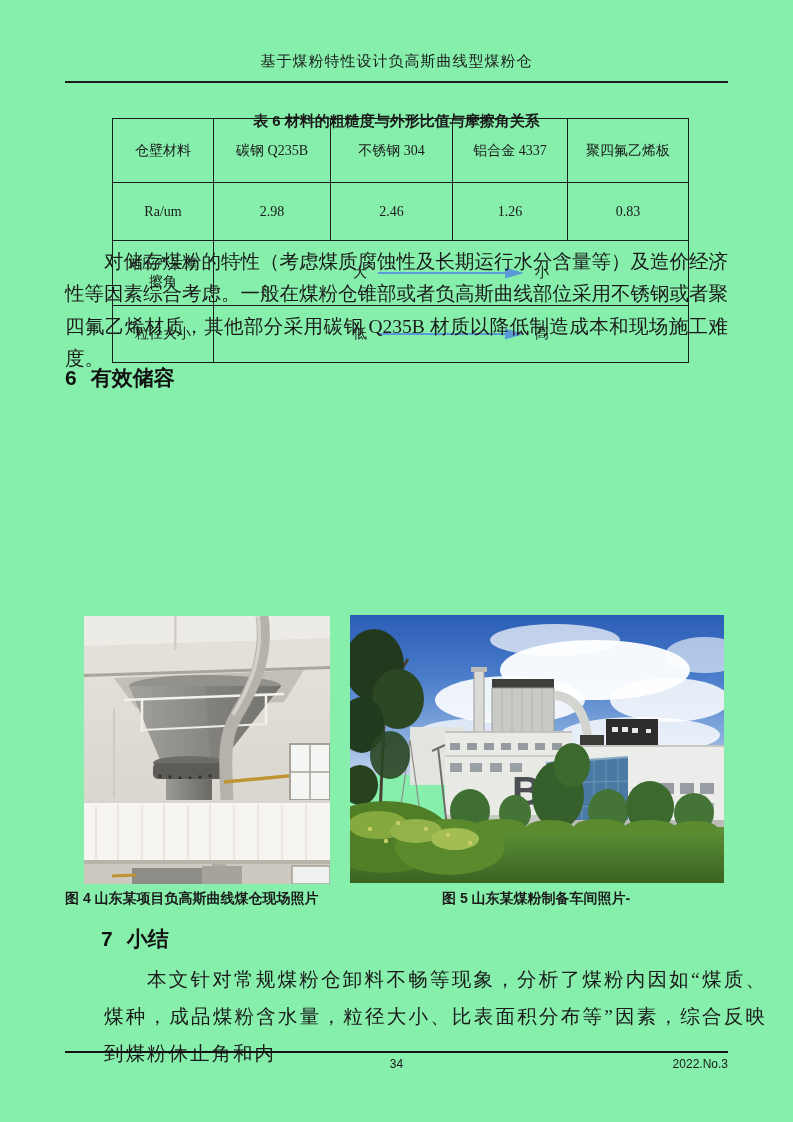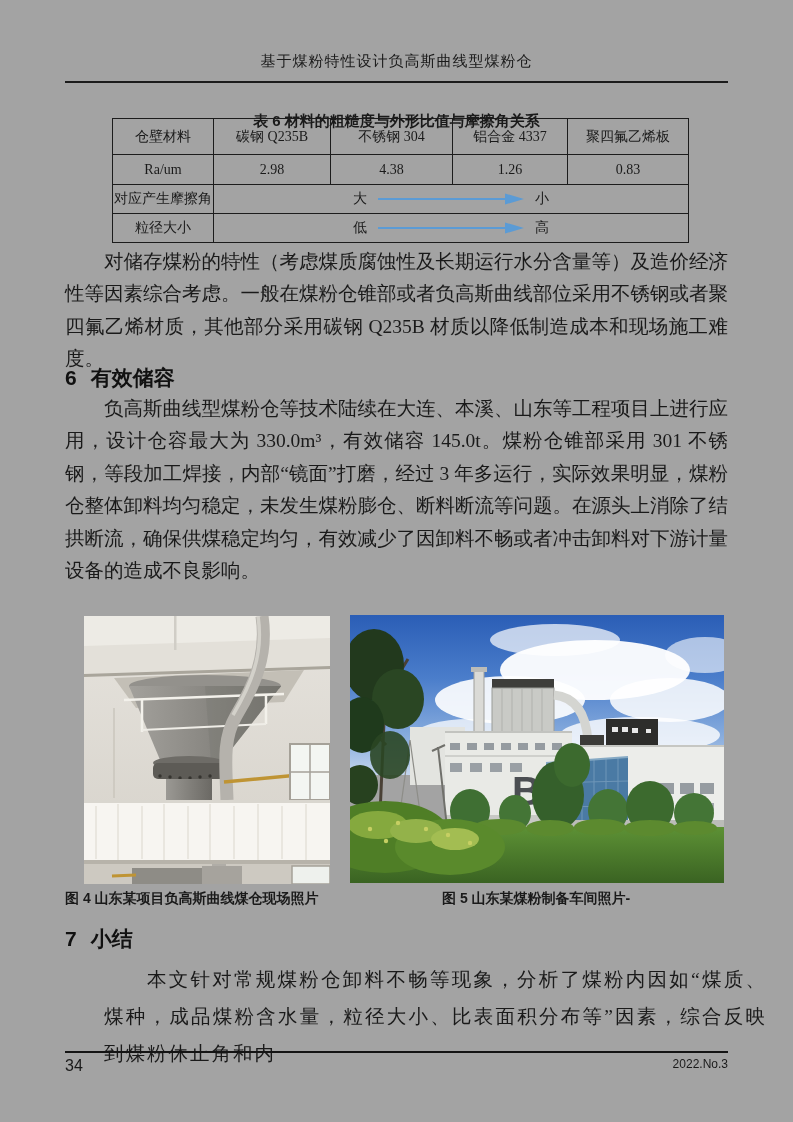--- a/index.html
+++ b/index.html
@@ -1,67 +1,67 @@
 <!DOCTYPE html>
 <html><head>
 <meta charset="utf-8">
 <style>
   html,body { margin:0; padding:0; background:#888; }
   .page {
     position:relative; width:793px; height:1122px; margin:0 auto;
-    background:#a3a3a3; overflow:hidden;
+    background:#86efac; overflow:hidden;
     font-family:"Liberation Serif", serif; color:#1a1a1a;
   }
   
   .running-title { position:absolute; top:52px; left:65px; width:663px;
     text-align:center; font-size:15px; letter-spacing:1px; }
   .header-rule { position:absolute; top:81px; left:65px; width:663px;
     border-top:2px solid #1c1c1c; }
   
   .table-title { position:absolute; top:97px; left:65px; width:663px;
     text-align:center; font-family:"Liberation Sans", sans-serif;
     font-weight:bold; font-size:15px;margin-top:15px; }
   table.t6 { position:absolute; top:118px; left:112px; width:576px;
     border-collapse:collapse; table-layout:fixed; }
   table.t6 td { border:1.5px solid #1c1c1c; text-align:center;
-    vertical-align:middle; font-size:14px; padding:0; }
+    vertical-align:middle; font-size:14px; padding:14px; }
   tr.r-head td { height:35px; }
   tr.r-ra td   { height:29px; }
   tr.r-arrow td{ height:28px;text-align:center; }
   .arrowline { display:flex; align-items:center; justify-content:center; gap:9px; }
   .arrowline svg { width:150px; height:12px; display:block; }
   
   .body-par { position:absolute; left:65px; width:663px; margin:0;
     font-size:19.5px; line-height:32.4px; text-align:justify;
     text-indent:39px; }
   .p1 { top:246px; }
   .p2 { top:393px; }
   .p3 { top:961px; line-height:37px; letter-spacing:2px; text-indent:43px;margin-left:39px; }
   
   .sec-head { position:absolute; left:65px; margin:0;
     font-family:"Liberation Sans", sans-serif; font-weight:bold;
     font-size:21px; color:#111; }
   .h6 { top:364px; }
-  .h7 { top:925px; }
+  .h7 { top:925px;margin-left:36px; }
   .sec-head .num { margin-right:14px; }
   
   .fig { position:absolute; overflow:hidden; }
   .fig svg { display:block; width:100%; height:100%; }
   .fig4 { left:84px;  top:616px; width:246px; height:268px; }
   .fig5 { left:350px; top:615px; width:374px; height:268px; }
   .fig-caption { position:absolute; top:890px; margin:0;
     font-family:"Liberation Sans", sans-serif; font-weight:bold;
     font-size:14px; }
   .cap4 { left:65px; }
   .cap5 { left:442px; }
   
   .footer-rule { position:absolute; top:1051px; left:65px; width:663px;
     border-top:2px solid #141414; }
   .footer-page { position:absolute; top:1057px; left:65px; width:663px;
-    font-family:"Liberation Sans", sans-serif; font-size:16px; }
+    text-align:center; font-family:"Liberation Sans", sans-serif; font-size:12px; }
   .footer-issue { position:absolute; top:1057px; right:65px;
     font-family:"Liberation Sans", sans-serif; font-size:12px; }
   .ph-letter { font-family:"Liberation Sans", sans-serif; font-weight:bold; }
 </style>
 </head>
 <body>
 
 <div class="page">
 
   <div class="running-title">基于煤粉特性设计负高斯曲线型煤粉仓</div>
@@ -81,21 +81,21 @@
         <tr class="r-head">
       <td>仓壁材料</td>
       <td>碳钢 Q235B</td>
       <td>不锈钢 304</td>
       <td>铝合金 4337</td>
       <td>聚四氟乙烯板</td>
     </tr>
     <tr class="r-ra">
       <td>Ra/um</td>
       <td>2.98</td>
-      <td>4.38</td>
+      <td>2.46</td>
       <td>1.26</td>
       <td>0.83</td>
     </tr>
     <tr class="r-arrow">
       <td>对应产生摩擦角</td>
       <td colspan="4">
         <div class="arrowline">
           <span>大</span>
           <svg viewBox="0 0 150 12" style="color: rgb(91, 155, 213);">
             <line x1="2" y1="6" x2="131" y2="6" stroke="currentColor" stroke-width="2.2"></line>
@@ -118,21 +118,20 @@
         </div>
       </td>
     </tr>
   </tbody>
     </table>
 
   <p class="body-par p1">对储存煤粉的特性（考虑煤质腐蚀性及长期运行水分含量等）及造价经济性等因素综合考虑。一般在煤粉仓锥部或者负高斯曲线部位采用不锈钢或者聚四氟乙烯材质，其他部分采用碳钢 Q235B 材质以降低制造成本和现场施工难度。</p>
 
   <h2 class="sec-head h6"><span class="num">6</span><span>有效储容</span></h2>
 
-  <p class="body-par p2">负高斯曲线型煤粉仓等技术陆续在大连、本溪、山东等工程项目上进行应用，设计仓容最大为 330.0m³，有效储容 145.0t。煤粉仓锥部采用 301 不锈钢，等段加工焊接，内部“镜面”打磨，经过 3 年多运行，实际效果明显，煤粉仓整体卸料均匀稳定，未发生煤粉膨仓、断料断流等问题。在源头上消除了结拱断流，确保供煤稳定均匀，有效减少了因卸料不畅或者冲击卸料对下游计量设备的造成不良影响。</p>
 
   <div class="fig fig4">
     <svg viewBox="0 0 246 268" preserveAspectRatio="none">
       <defs>
         <linearGradient id="wallG" x1="0" y1="0" x2="0" y2="1">
           <stop offset="0" stop-color="#e6e3dd"></stop>
             <stop offset="1" stop-color="#d5d1c9"></stop>
         </linearGradient>
         <linearGradient id="coneG" x1="0" y1="0" x2="1" y2="0">
           <stop offset="0" stop-color="#a3a19c"></stop>

